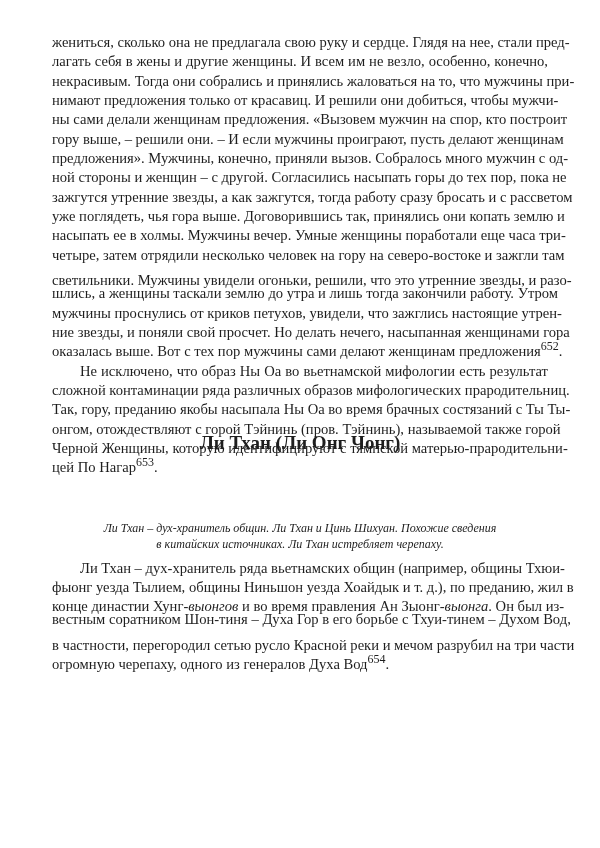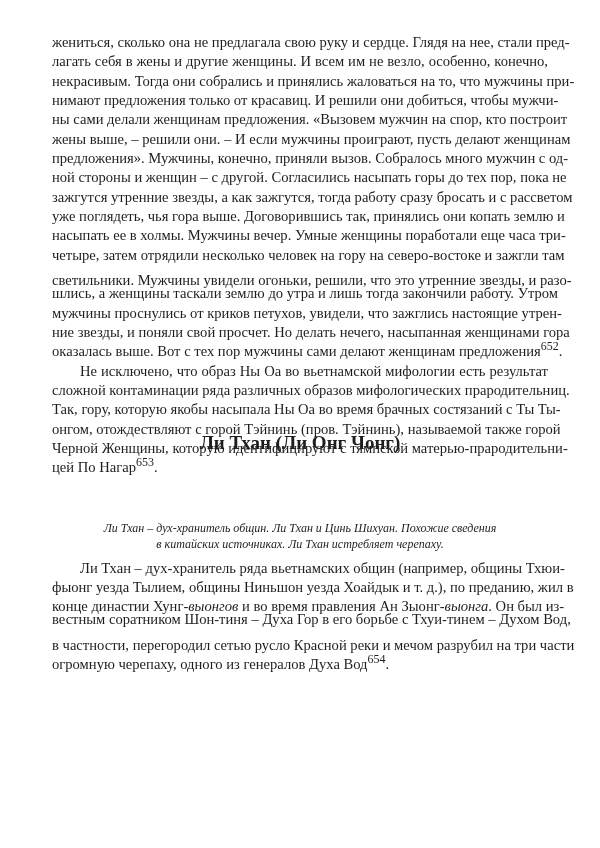--- a/index.html
+++ b/index.html
@@ -21,38 +21,38 @@
 <body>
 
 <div class="page">
 
   <div>
     <div class="ln" style="top:33px">жениться, сколько она не предлагала свою руку и сердце. Глядя на нее, стали пред-</div>
     <div class="ln" style="top:52px">лагать себя в жены и другие женщины. И всем им не везло, особенно, конечно,</div>
     <div class="ln" style="top:72px">некрасивым. Тогда они собрались и принялись жаловаться на то, что мужчины при-</div>
     <div class="ln" style="top:91px">нимают предложения только от красавиц. И решили они добиться, чтобы мужчи-</div>
     <div class="ln" style="top:110px">ны сами делали женщинам предложения. «Вызовем мужчин на спор, кто построит</div>
-    <div class="ln" style="top:130px">жены выше, – решили они. – И если мужчины проиграют, пусть делают женщинам</div>
+    <div class="ln" style="top:130px">гору выше, – решили они. – И если мужчины проиграют, пусть делают женщинам</div>
     <div class="ln" style="top:149px">предложения». Мужчины, конечно, приняли вызов. Собралось много мужчин с од-</div>
     <div class="ln" style="top:168px">ной стороны и женщин – с другой. Согласились насыпать горы до тех пор, пока не</div>
     <div class="ln" style="top:188px">зажгутся утренние звезды, а как зажгутся, тогда работу сразу бросать и с рассветом</div>
     <div class="ln" style="top:207px">уже поглядеть, чья гора выше. Договорившись так, принялись они копать землю и</div>
     <div class="ln" style="top:226px">насыпать ее в холмы. Мужчины вечер. Умные женщины поработали еще часа три-</div>
     <div class="ln" style="top:246px">четыре, затем отрядили несколько человек на гору на северо-востоке и зажгли там</div>
     <div class="ln" style="top:271px">светильники. Мужчины увидели огоньки, решили, что это утренние звезды, и разо-</div>
     <div class="ln" style="top:284px">шлись, а женщины таскали землю до утра и лишь тогда закончили работу. Утром</div>
     <div class="ln" style="top:304px">мужчины проснулись от криков петухов, увидели, что зажглись настоящие утрен-</div>
     <div class="ln" style="top:323px">ние звезды, и поняли свой просчет. Но делать нечего, насыпанная женщинами гора</div>
     <div class="ln last" style="top:342px"><span>оказалась выше. Вот с тех пор мужчины сами делают женщинам предложения</span><sup>652</sup><span>.</span></div>
   </div>
 
   <div>
     <div class="ln indent" style="top:362px">Не исключено, что образ Ны Оа во вьетнамской мифологии есть результат</div>
     <div class="ln" style="top:381px">сложной контаминации ряда различных образов мифологических прародительниц.</div>
-    <div class="ln" style="top:400px">Так, гору, которую якобы насыпала Ны Оа во время брачных состязаний с Ты Ты-</div>
+    <div class="ln" style="top:400px">Так, гору, преданию якобы насыпала Ны Оа во время брачных состязаний с Ты Ты-</div>
     <div class="ln" style="top:420px">онгом, отождествляют с горой Тэйнинь (пров. Тэйнинь), называемой также горой</div>
     <div class="ln" style="top:439px">Черной Женщины, которую идентифицируют с тямпской матерью-прародительни-</div>
     <div class="ln last" style="top:458px"><span>цей По Нагар</span><sup>653</sup><span>.</span></div>
   </div>
 </div>
 
 <div class="page" style="top:0">
   <div class="heading" style="top:496px">Ли Тхан (Ли Онг Чонг)</div>
   <div class="epi" style="top:520px">Ли Тхан – дух-хранитель общин. Ли Тхан и Цинь Шихуан. Похожие сведения</div>
   <div class="epi" style="top:536px">в китайских источниках. Ли Тхан истребляет черепаху.</div>

